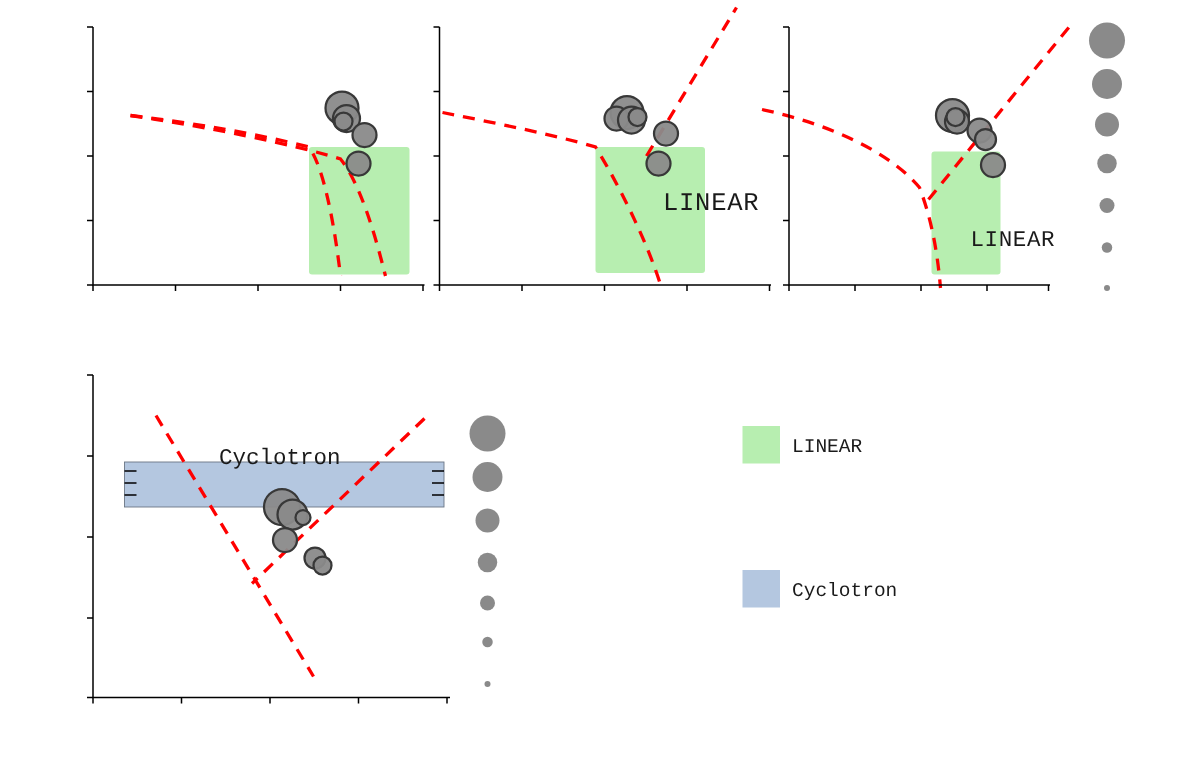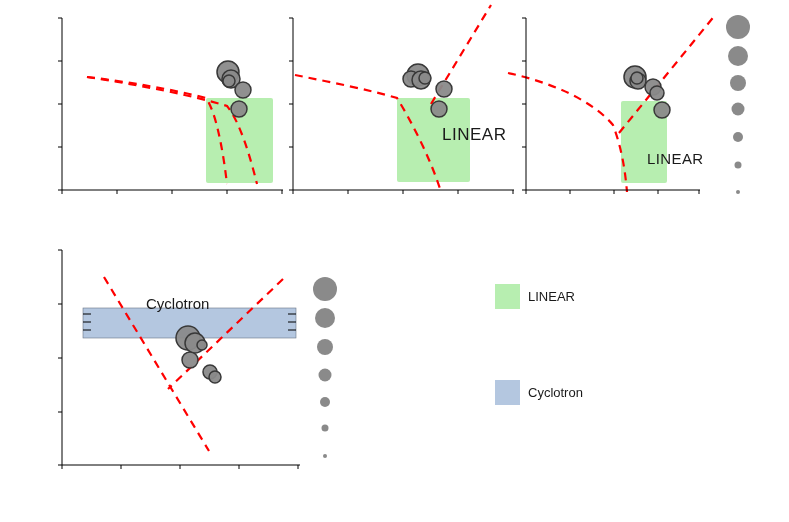--- a/index.html
+++ b/index.html
@@ -1,17 +1,17 @@
 <!DOCTYPE html>
 <html><head>
 <meta charset="utf-8">
 <style>
   html,body{margin:0;padding:0;background:#ffffff;}
   .fig{position:relative;width:789px;height:500px;background:#ffffff;overflow:hidden;
-       font-family:Liberation Sans, sans-serif;}
+       font-family:Liberation Mono, monospace;}
   svg{display:block}
   text{fill:#1a1a1a;}
   .region-label{font-size:17px;letter-spacing:.5px;}
   .region-label-sm{font-size:15px;letter-spacing:.4px;}
   .bar-label{font-size:15px;}
   .legend-label{font-size:13px;}
 </style>
 </head>
 <body>
 

